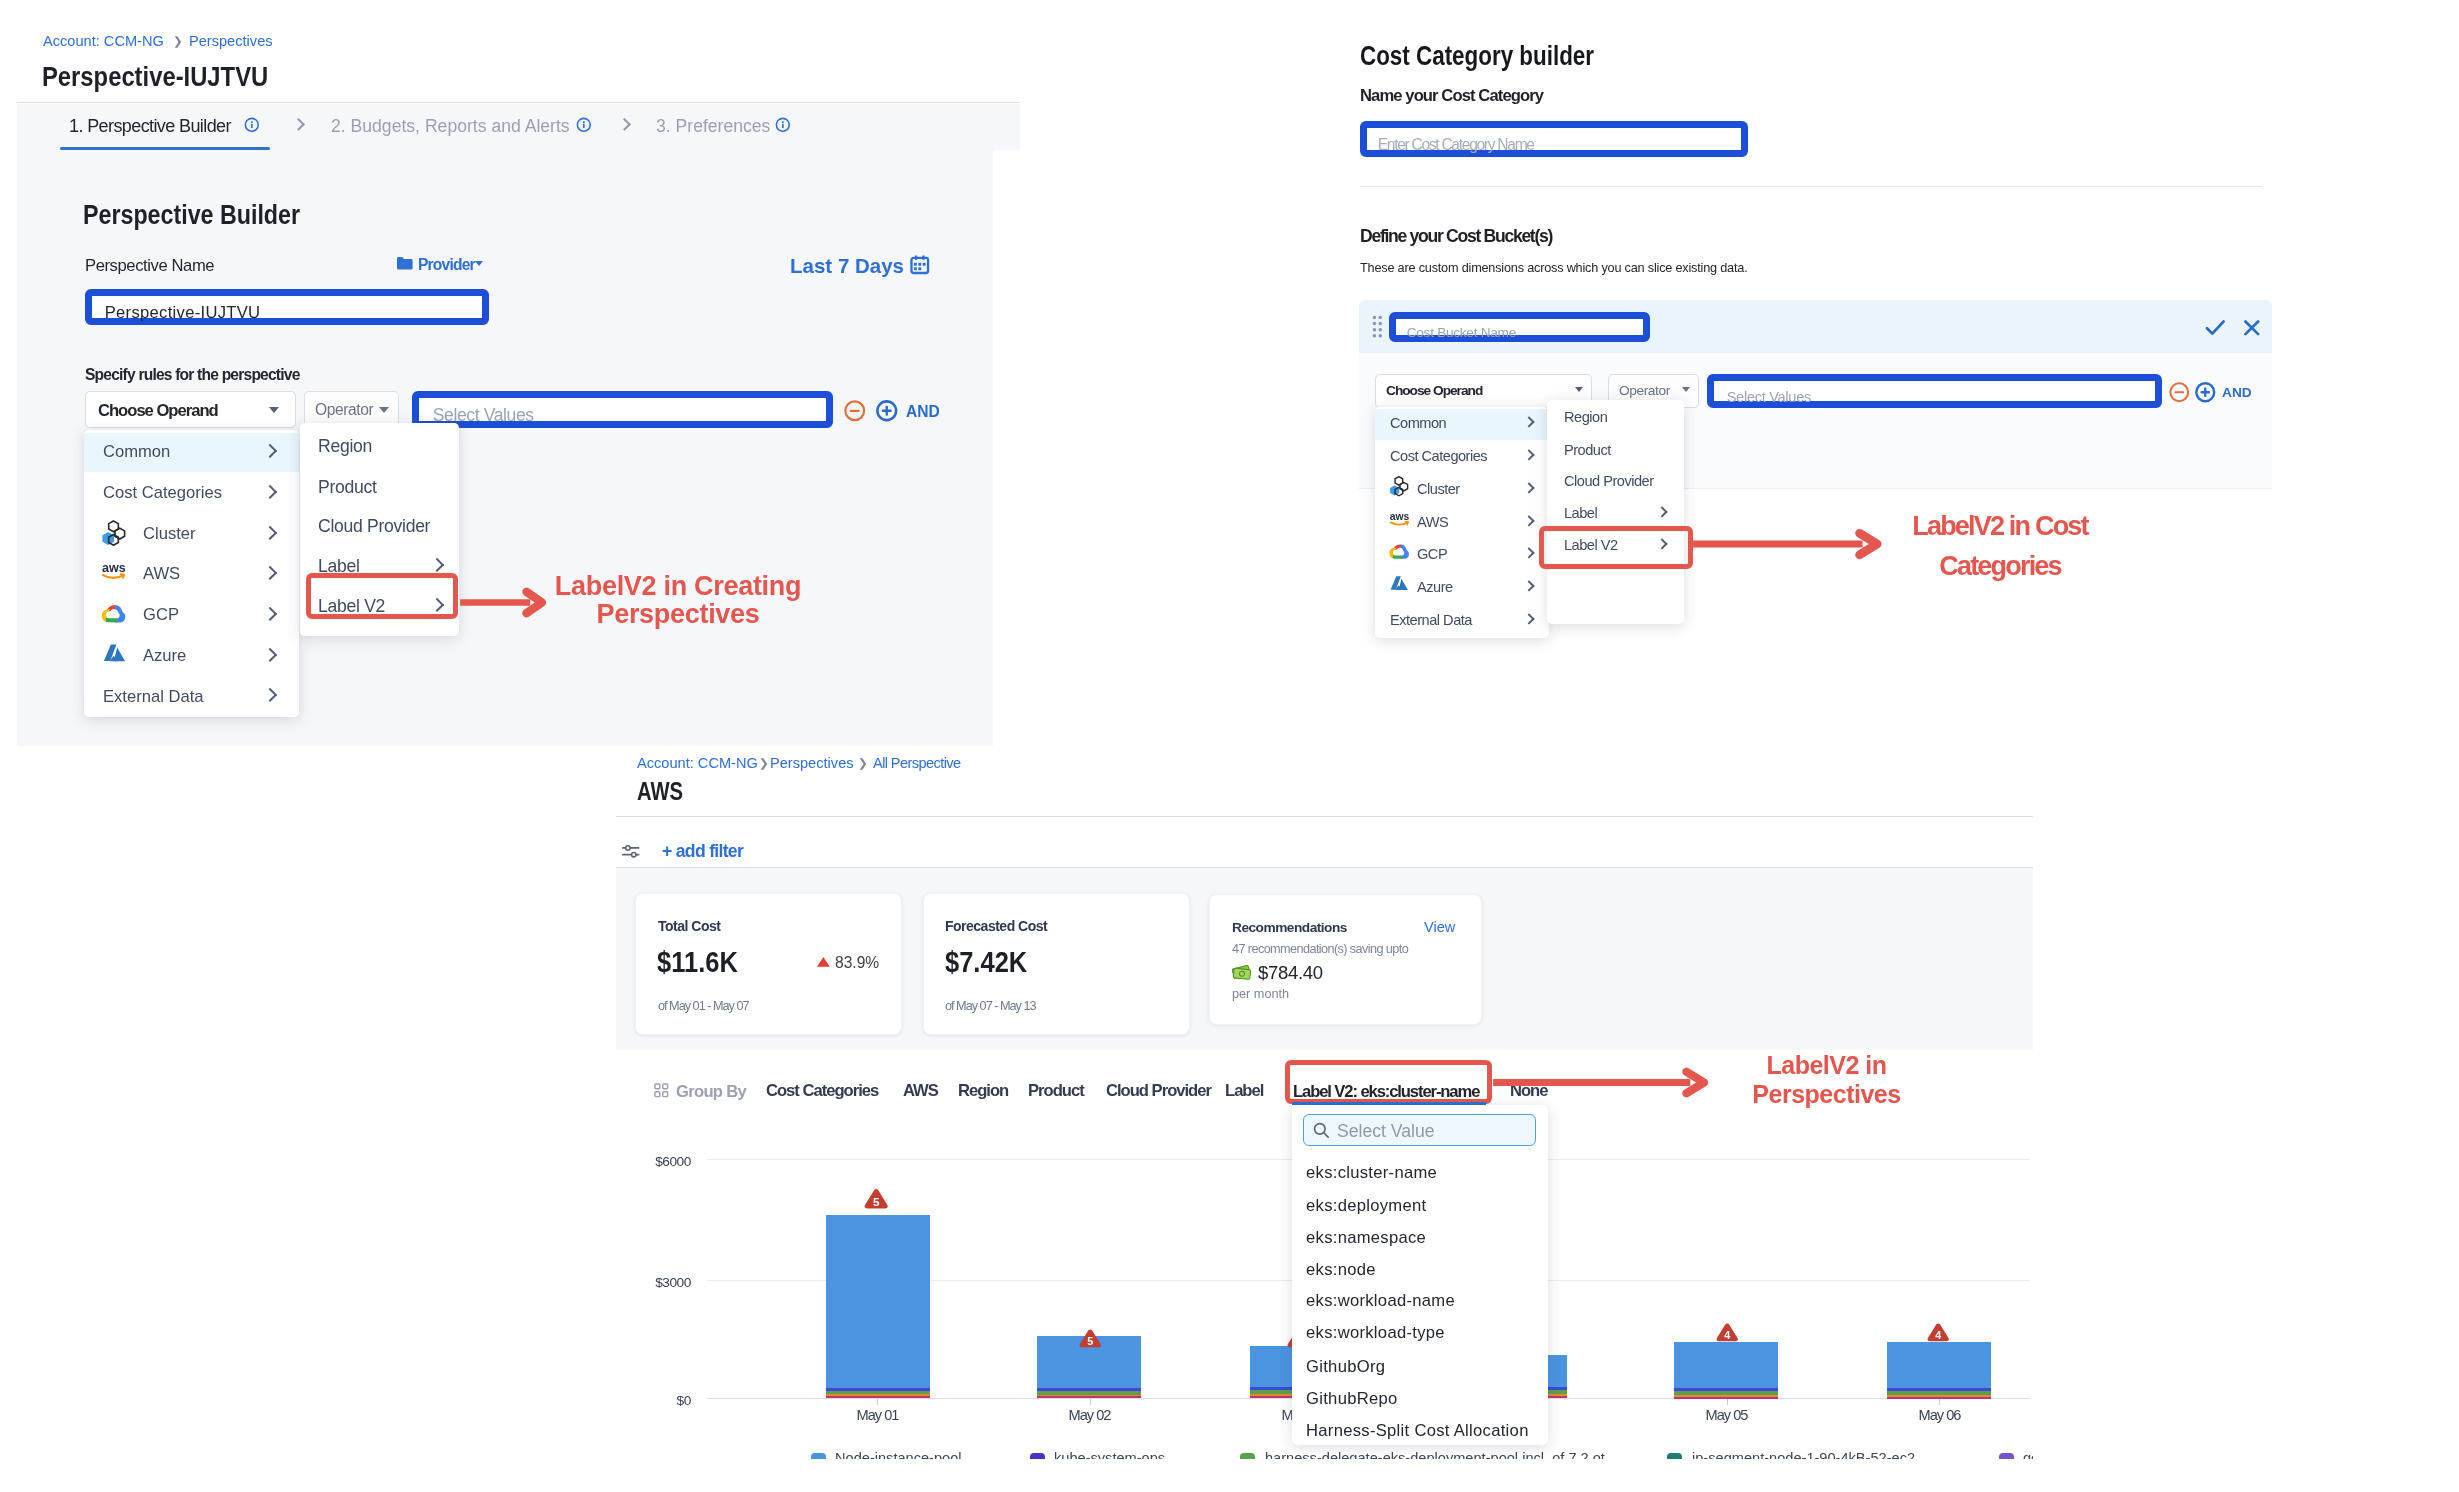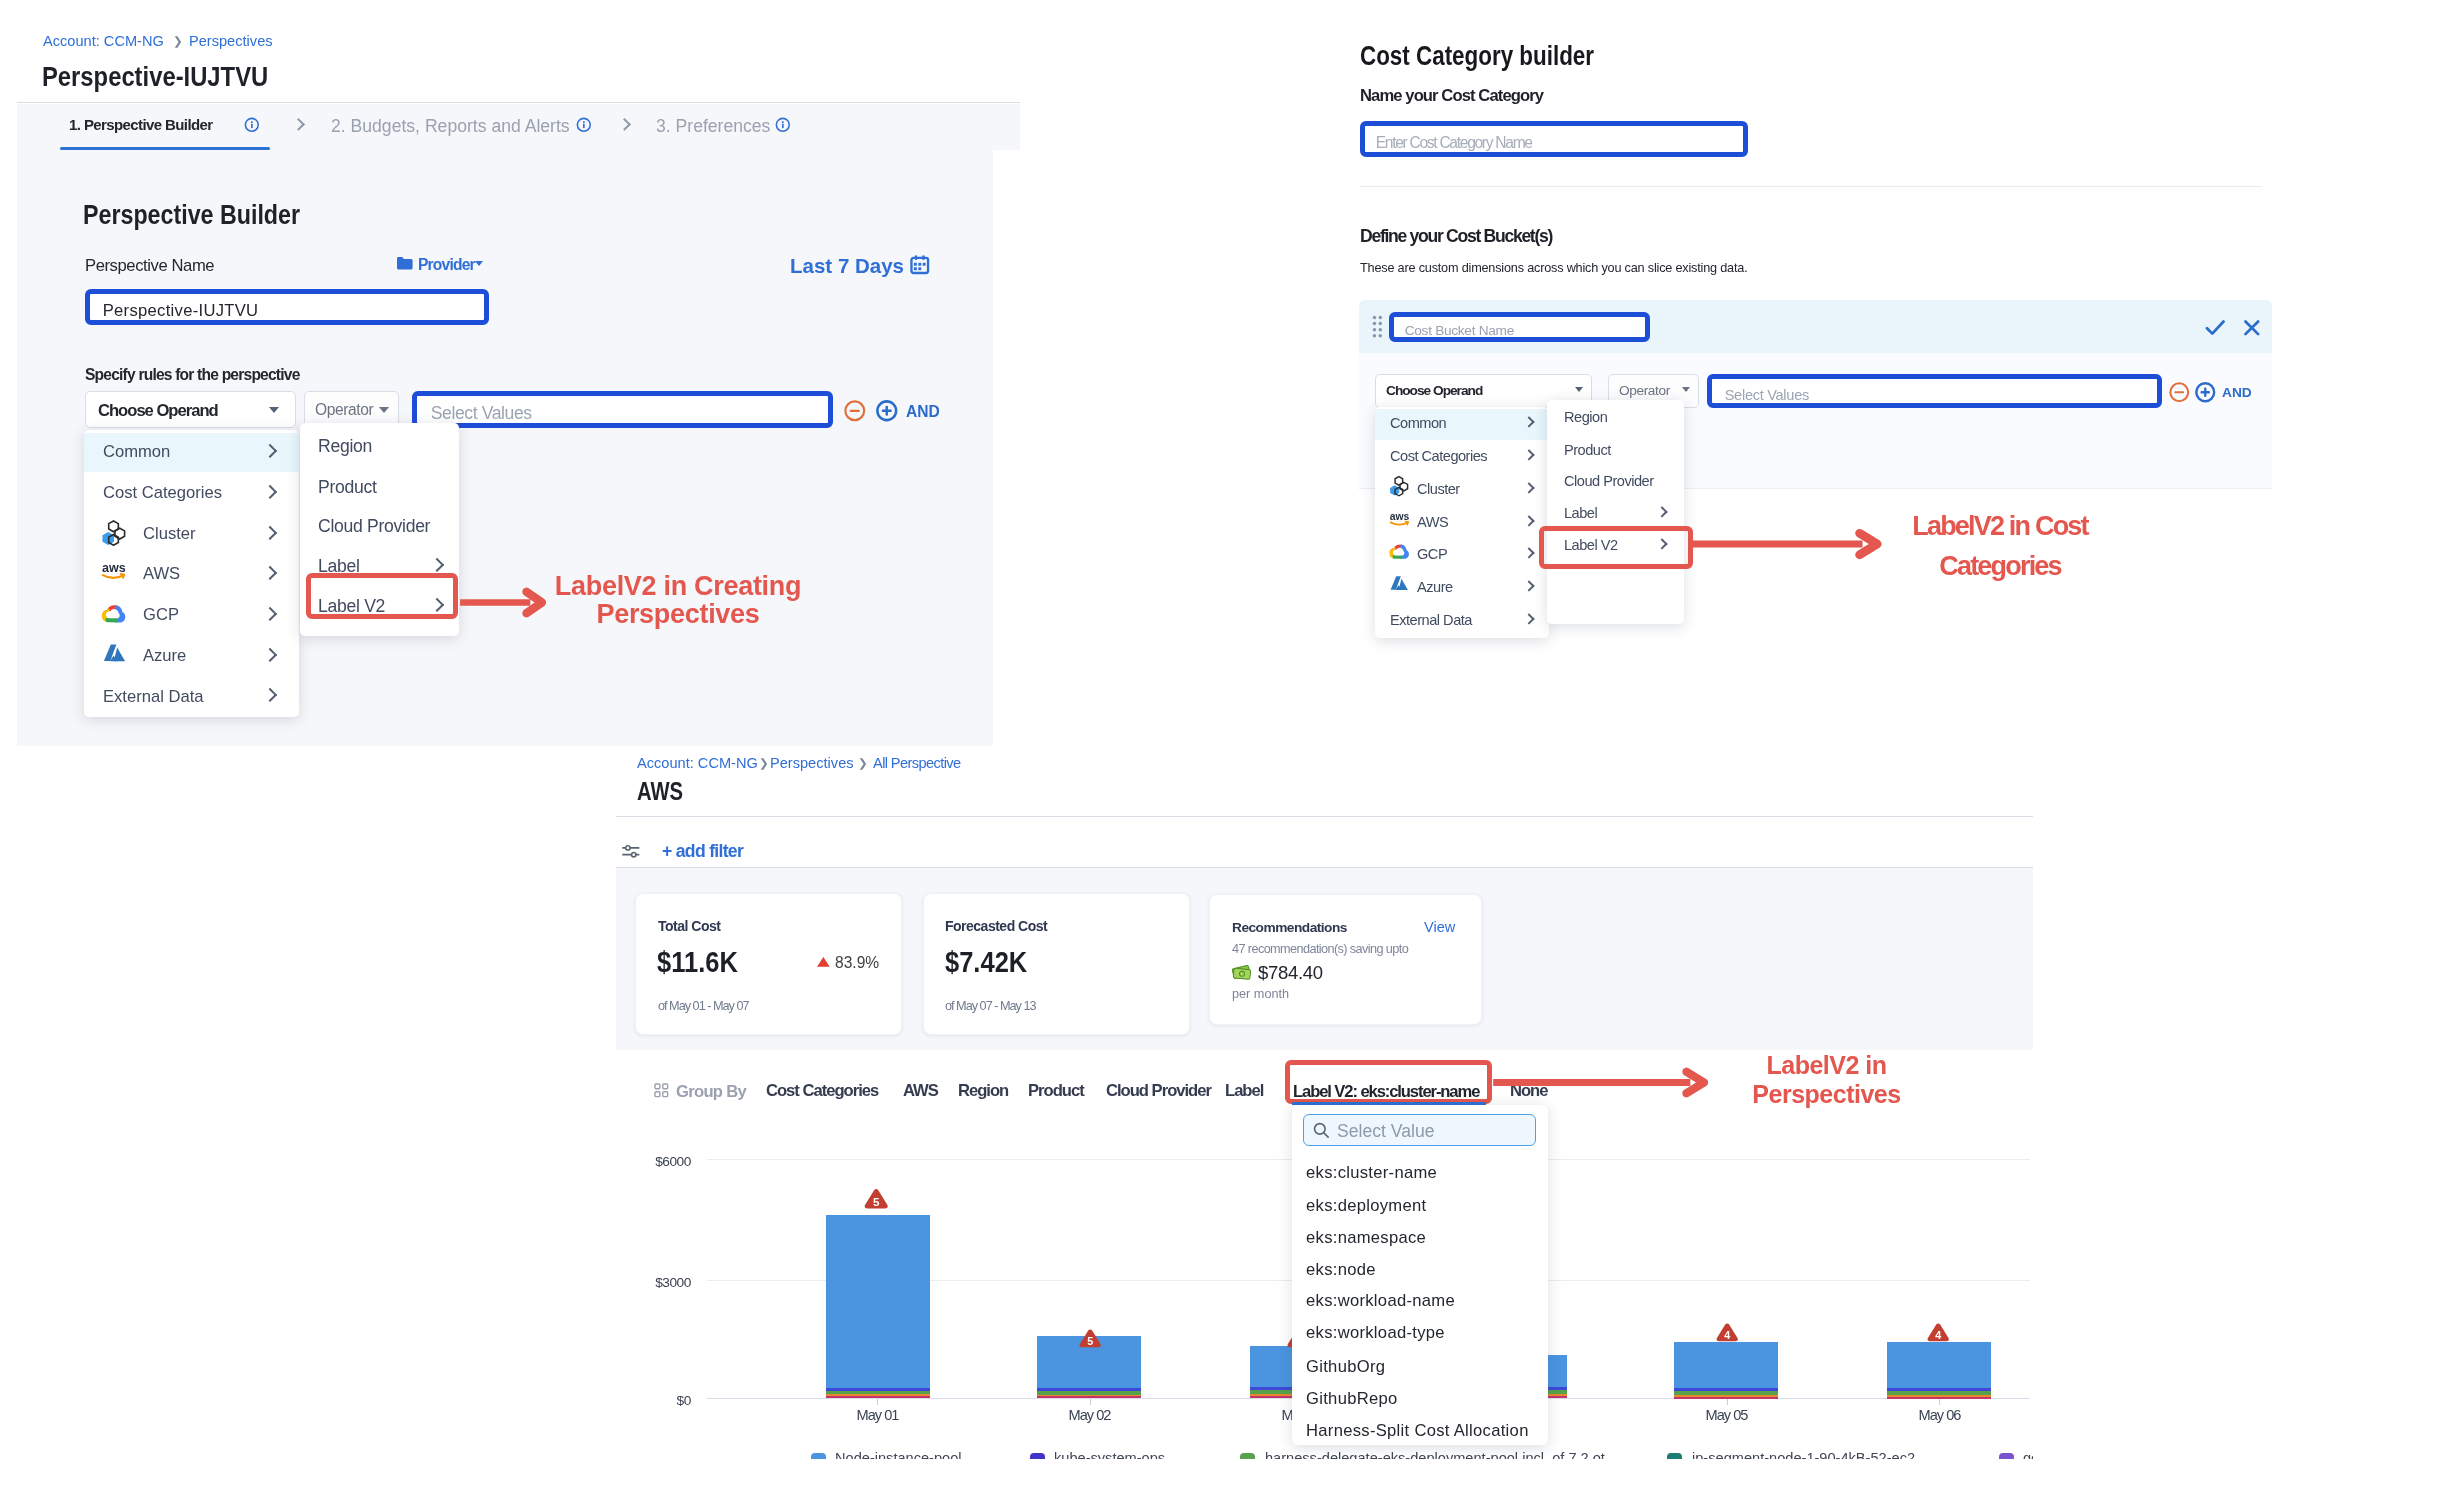--- a/index.html
+++ b/index.html
@@ -2,21 +2,21 @@
 <html><head>
 <meta charset="utf-8">
 <style>
 *{margin:0;padding:0;box-sizing:border-box}
 html,body{width:2460px;height:1492px;background:#fff;overflow:hidden}
 body{position:relative;font-family:"Liberation Sans",sans-serif;-webkit-font-smoothing:antialiased}
 .ab{position:absolute}
 .blue{color:#2f6fd6}
 .menu{background:#fff;border-radius:4.9px;box-shadow:0 2.9px 13.7px rgba(35,50,75,.16);position:absolute}
 .chev{position:absolute;width:9.8px;height:9.8px;border-right:2.1px solid #555d72;border-bottom:2.1px solid #555d72;transform:rotate(-45deg)}
-.inp{position:absolute;background:#fff;border:5px solid #1d4ed8;border-radius:5.9px;color:#a3abb8}
+.inp{position:absolute;background:#fff;border:7px solid #1d4ed8;border-radius:5.9px;color:#a3abb8}
 .sel{position:absolute;background:#fff;border:1px solid #d9dde6;border-radius:4.9px}
 .caret{position:absolute;width:0;height:0;border-left:5.4px solid transparent;border-right:5.4px solid transparent;border-top:6.8px solid #576076}
 .redbox{position:absolute;border:5.9px solid #e4574e;border-radius:5.9px}
 .redtxt{position:absolute;color:#e4574e;font-weight:700;text-align:center}
 .card{position:absolute;background:#fff;border-radius:7.8px;box-shadow:0 1px 3.9px rgba(50,65,90,.10);border:1px solid #f0f2f5}
 .m1{position:absolute;font-size:16.6px;color:#414b60}
 .m2{position:absolute;font-size:14.6px;color:#414b60;letter-spacing:-0.5px}
 .s1{position:absolute;font-size:17.6px;color:#414b60;letter-spacing:-0.3px}
 .s2{position:absolute;font-size:14.6px;color:#414b60;letter-spacing:-0.5px}
 .gb{position:absolute;top:1081px;font-size:16.6px;font-weight:700;color:#353c4f;letter-spacing:-1px}
@@ -32,21 +32,21 @@
 <body>
 
 <div class="ab" style="left:16.6px;top:27px;width:1003px;height:76px;background:#fff;border-bottom:1px solid #d8dde5"></div>
 <div class="ab" style="left:16.6px;top:104px;width:1003px;height:46px;background:#f6f7fa"></div>
 <div class="ab" style="left:16.6px;top:150px;width:976px;height:596px;background:#f6f7fa"></div>
 <div class="ab blue" style="left:43px;top:33px;font-size:14.6px">Account: CCM-NG</div>
 <div class="ab" style="left:173px;top:34px;font-size:11.7px;color:#7d8698">❯</div>
 <div class="ab blue" style="left:189px;top:33px;font-size:14.6px">Perspectives</div>
 <div class="ab" style="left:42px;top:61px;font-size:28px;font-weight:700;color:#1e2127;transform:scaleX(.85);transform-origin:0 0">Perspective-IUJTVU</div>
 
-<div class="ab" style="left:69px;top:116px;font-size:15px;font-weight:700;color:#22272d;letter-spacing:-0.6px">1. Perspective Builder</div>
+<div class="ab" style="left:69px;top:116px;font-size:18px;font-weight:400;color:#22272d;letter-spacing:-0.6px">1. Perspective Builder</div>
 <svg class="ab" style="left:244px;top:117px" width="15.6" height="15.6" viewBox="0 0 16 16">
     <circle cx="8" cy="8" r="6.6" fill="none" stroke="#2f6fd6" stroke-width="1.6"></circle>
     <rect x="7.2" y="7" width="1.7" height="4.4" fill="#2f6fd6"></rect>
     <rect x="7.2" y="4.4" width="1.7" height="1.8" fill="#2f6fd6"></rect>
   </svg>
 <div class="ab" style="left:60px;top:147px;width:210px;height:2.9px;background:#2e72d4;border-radius:2px"></div>
 <div class="chev" style="left:294px;top:120px;width:8.8px;height:8.8px;border-color:#8e99ab"></div>
 <div class="ab" style="left:331px;top:116px;font-size:17.6px;color:#9aa1b0">2. Budgets, Reports and Alerts</div>
 <svg class="ab" style="left:576px;top:117px" width="15.6" height="15.6" viewBox="0 0 16 16">
     <circle cx="8" cy="8" r="6.6" fill="none" stroke="#2f6fd6" stroke-width="1.6"></circle>

